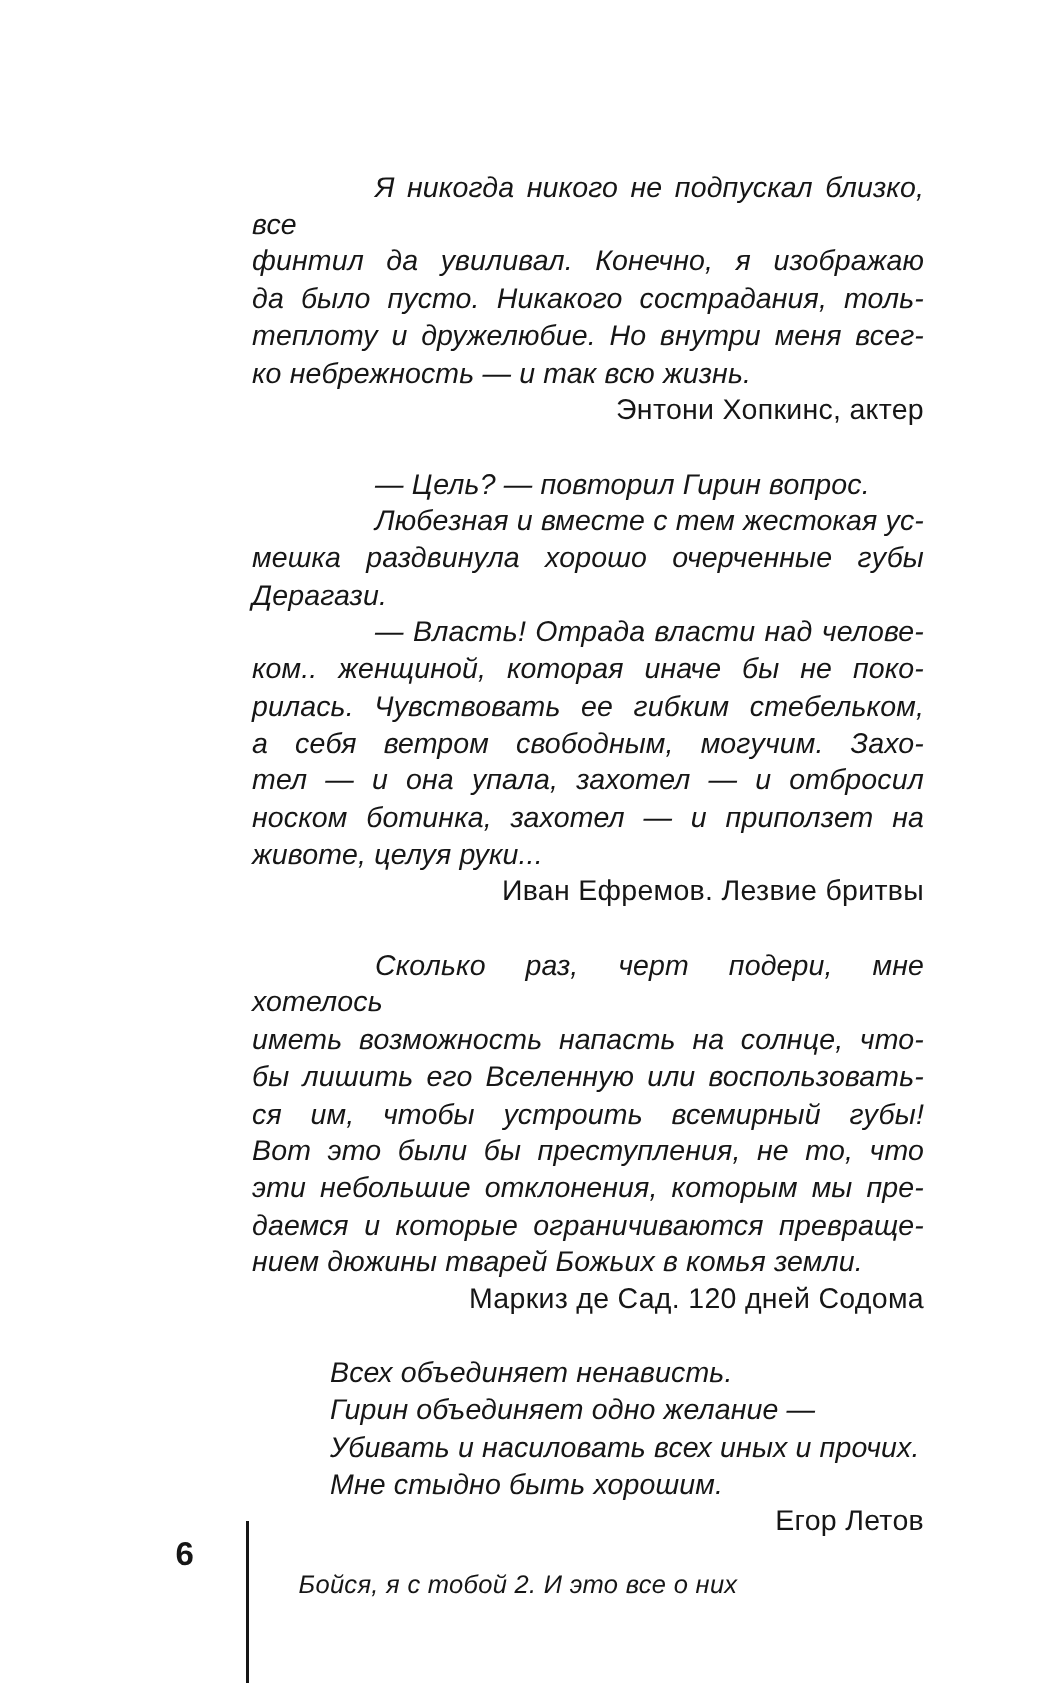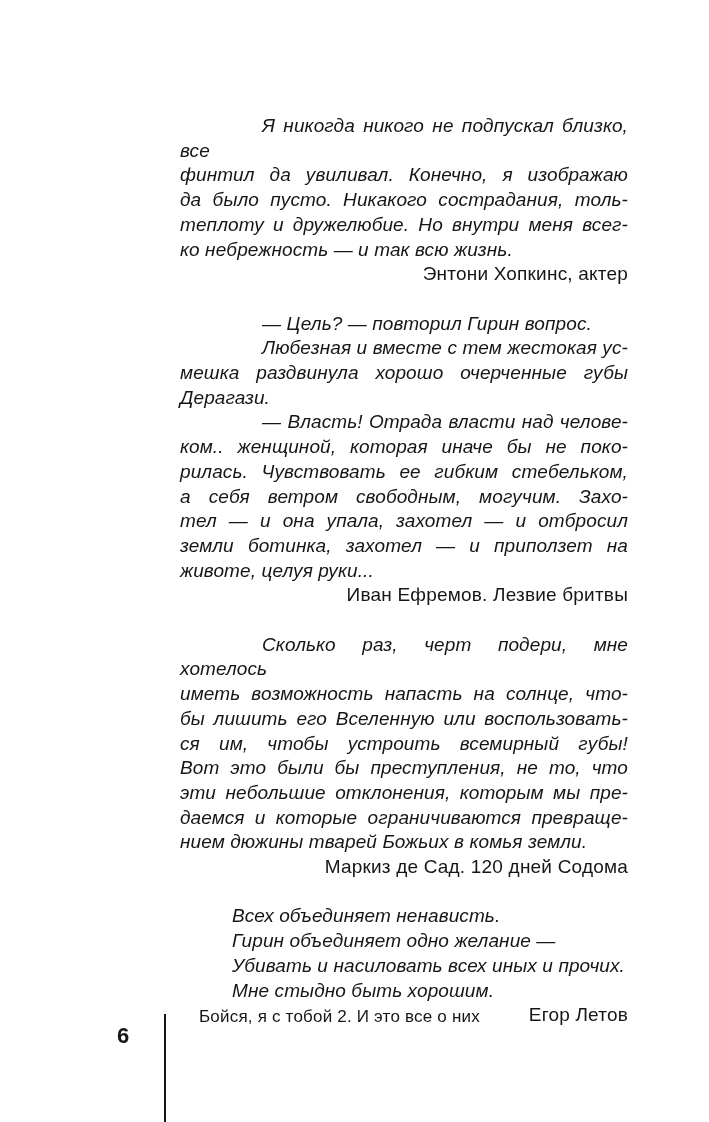--- a/index.html
+++ b/index.html
@@ -6,21 +6,21 @@
   html, body { width: 709px; height: 1122px; }
   body {
     position: relative;
     background: #ffffff;
     color: #161616;
     font-family: "Liberation Sans", sans-serif;
     overflow: hidden;
   }
   .text-col {
     position: absolute;
-    left: 180px;
+    left: 168px;
     top: 114px;
     width: 448px;
   }
   .epigraph {
     font-style: italic;
     font-size: 19px;
     line-height: 24.7px;
     margin-bottom: 24.7px;
     letter-spacing: 0.1px;
   }
@@ -48,21 +48,22 @@
     position: absolute;
     left: 164px;
     top: 1014px;
     width: 2px;
     height: 108px;
     background: #161616;
   }
   .footer-title {
     position: absolute;
     left: 199px;
-    top: 1008px;
+    top: 1048px;
+    font-style: italic;
     font-size: 17px;
     line-height: 1;
     letter-spacing: 0.2px;
   }
 </style>
 </head>
 <body>
 
 <div class="text-col">
     <div class="epigraph">
@@ -76,21 +77,21 @@
     <div class="epigraph">
       <div class="line indent">— Цель? — повторил Гирин вопрос.</div>
       <div class="line just indent">Любезная и вместе с тем жестокая ус-</div>
       <div class="line just">мешка раздвинула хорошо очерченные губы</div>
       <div class="line">Дерагази.</div>
       <div class="line just indent">— Власть! Отрада власти над челове-</div>
       <div class="line just">ком.. женщиной, которая иначе бы не поко-</div>
       <div class="line just">рилась. Чувствовать ее гибким стебельком,</div>
       <div class="line just">а себя ветром свободным, могучим. Захо-</div>
       <div class="line just">тел — и она упала, захотел — и отбросил</div>
-      <div class="line just">земли ботинка, захотел — и приползет на</div>
+      <div class="line just">носком ботинка, захотел — и приползет на</div>
       <div class="line">животе, целуя руки...</div>
       <div class="attribution">Иван Ефремов. Лезвие бритвы</div>
     </div>
     <div class="epigraph">
       <div class="line just indent">Сколько раз, черт подери, мне хотелось</div>
       <div class="line just">иметь возможность напасть на солнце, что-</div>
       <div class="line just">бы лишить его Вселенную или воспользовать-</div>
       <div class="line just">ся им, чтобы устроить всемирный губы!</div>
       <div class="line just">Вот это были бы преступления, не то, что</div>
       <div class="line just">эти небольшие отклонения, которым мы пре-</div>

